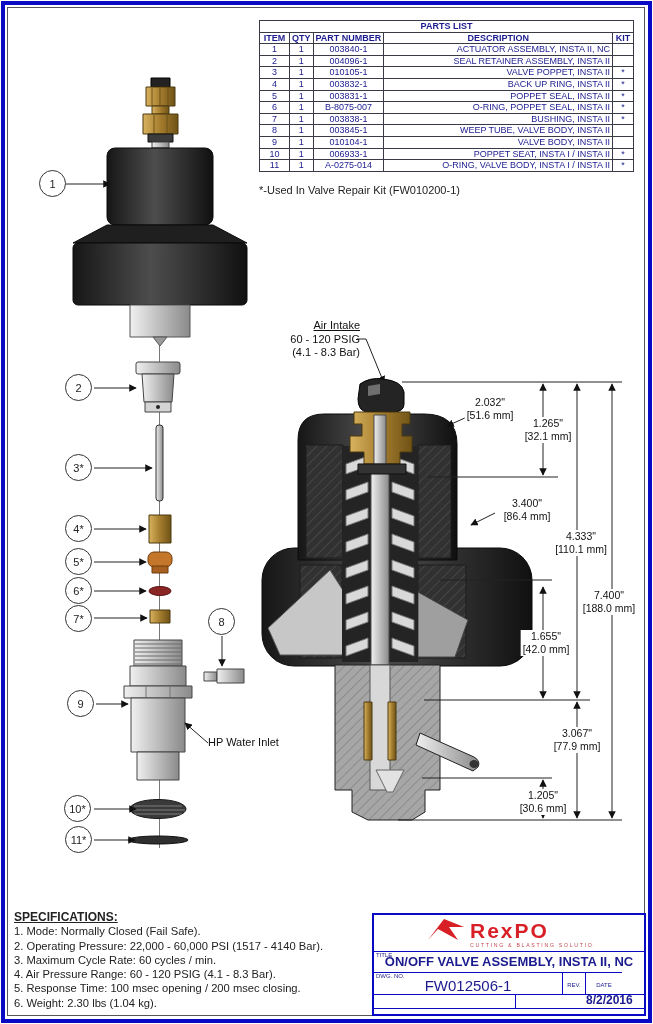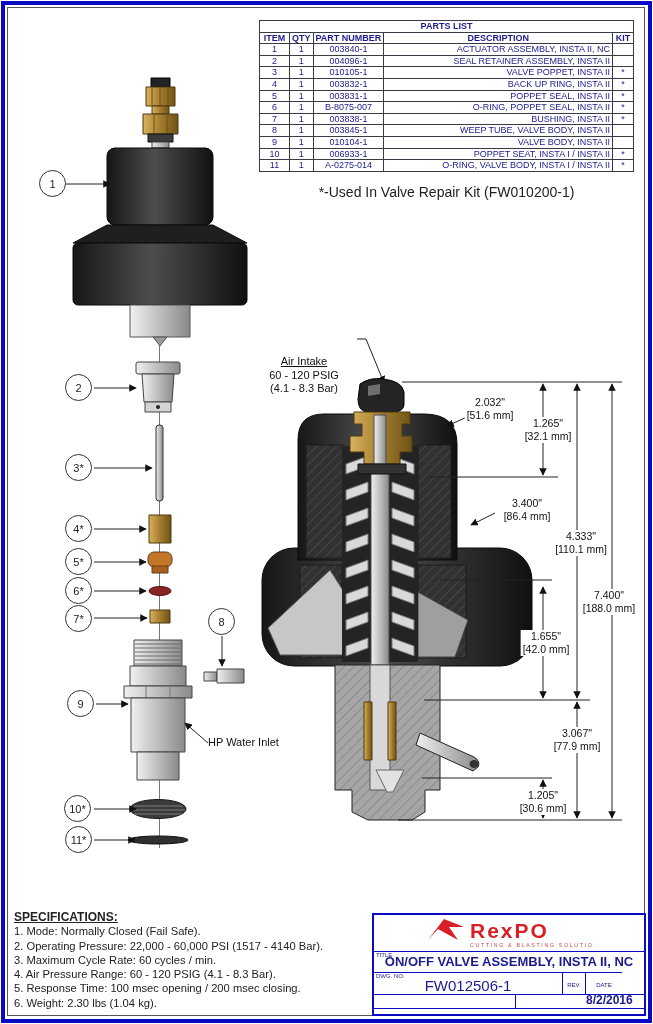--- a/index.html
+++ b/index.html
@@ -9,32 +9,32 @@
   #black-frame{position:absolute;left:7px;top:7px;right:8px;bottom:8px;border:1px solid #55555a;pointer-events:none;}
 
   
   #parts-table{position:absolute;left:259px;top:20px;width:375px;border-collapse:collapse;
                color:#1b1b8f;font-size:9px;border-radius:26px;}
   #parts-table td,#parts-table th{border:1px solid #3a3a46;padding:0 2px;height:10.6px;line-height:10.6px;overflow:hidden;white-space:nowrap;}
   #parts-table .tbl-title{font-weight:bold;text-align:center;}
   #parts-table th{font-weight:bold;text-align:center;margin-top:24px;}
   #parts-table td.c{text-align:center;}
   #parts-table td.l{text-align:right;}
-  #footnote{position:absolute;left:259px;top:184px;width:375px;text-align:center;
-            font-size:14px;color:#222;}
+  #footnote{position:absolute;left:259px;top:184px;width:375px;text-align:left;
+            font-size:11px;color:#222;}
 
   
   #specs{position:absolute;left:14px;top:910px;width:352px;color:#222;font-size:11.2px;line-height:14.3px;}
   #specs .spec-head{font-weight:bold;text-decoration:underline;font-size:12px;}
 
   
   .dim{position:absolute;transform:translateX(-50%);background:#fff;color:#111;
        font-size:10.5px;line-height:13px;text-align:center;white-space:nowrap;padding:0 2px;}
-  #air-intake{position:absolute;left:248px;top:319px;width:112px;text-align:center;
-              color:#111;font-size:11px;line-height:13.5px;white-space:nowrap;margin-top:36px;}
+  #air-intake{position:absolute;left:248px;top:319px;width:112px;text-align:right;
+              color:#111;font-size:11px;line-height:13.5px;white-space:nowrap;}
   #air-intake .u{text-decoration:underline;}
   #hp-inlet{position:absolute;left:208px;top:736px;color:#111;font-size:11px;white-space:nowrap;}
 
   
   .balloon{position:absolute;width:27px;height:27px;border:1.3px solid #333;border-radius:50%;
            background:#fff;color:#222;font-size:11px;display:flex;align-items:center;justify-content:center;
            box-sizing:border-box;}
 
   
   #tblock{position:absolute;left:372px;top:913px;width:274px;height:103px;border:2px solid #0a0ac4;

